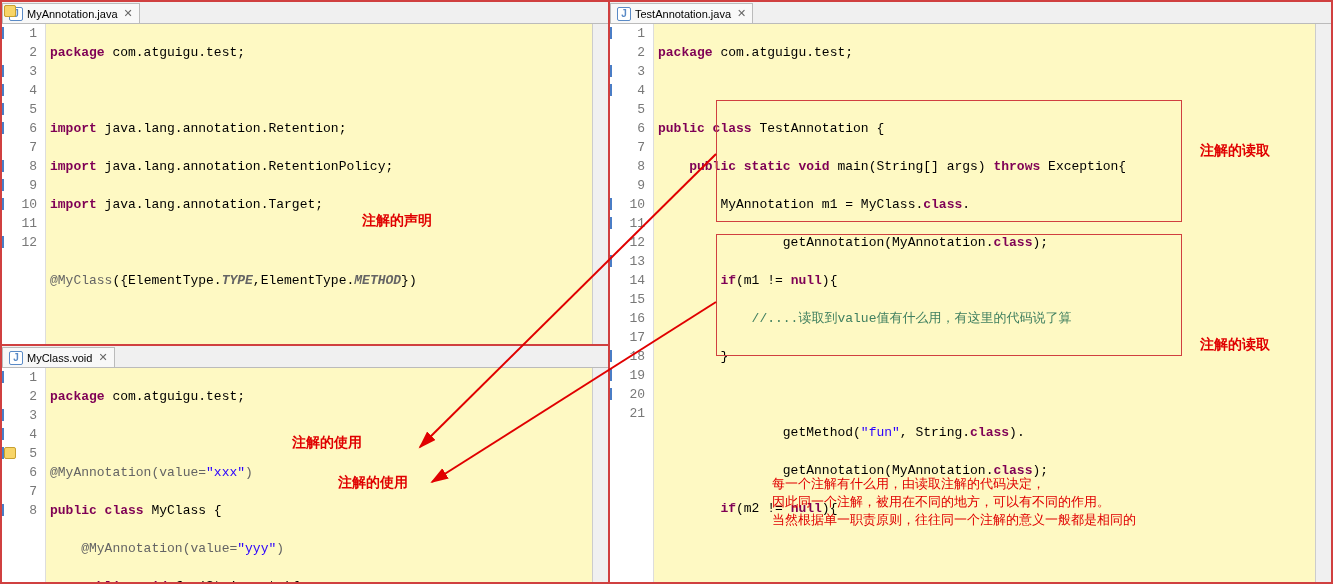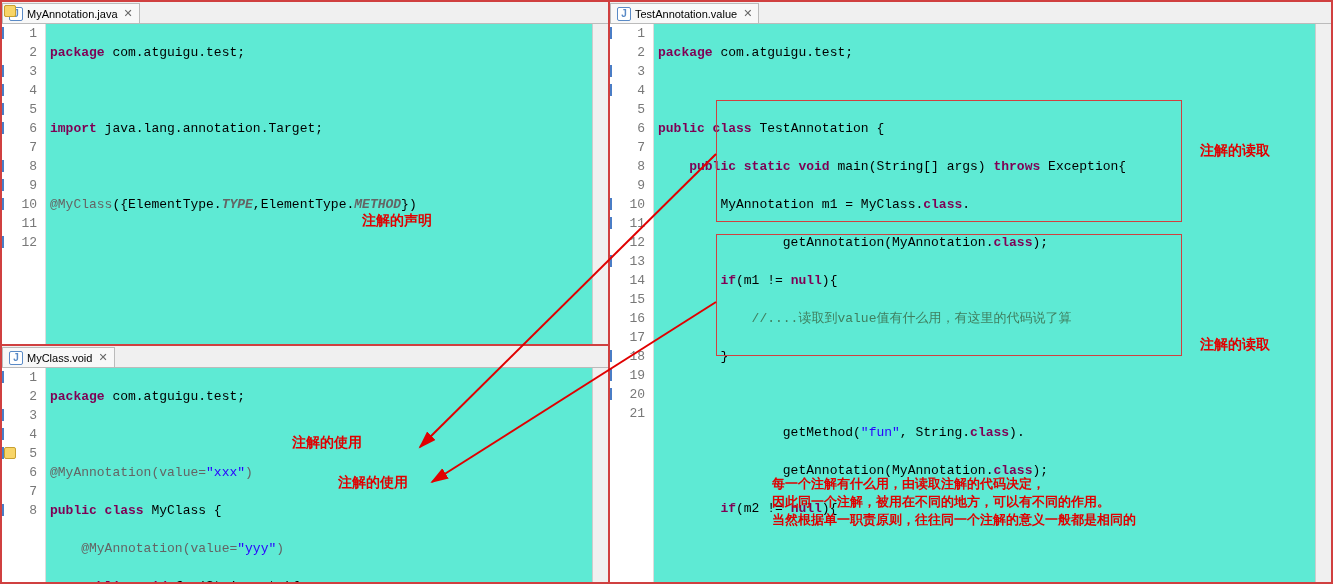--- a/index.html
+++ b/index.html
@@ -14,32 +14,32 @@
 .tabbar{display:flex;background:#f0f0f0;border-bottom:1px solid #bbb;height:22px;align-items:flex-end}
 .tab{display:flex;align-items:center;background:#f8f8f8;border:1px solid #bbb;border-bottom:none;padding:2px 6px;font-family:"Segoe UI",Tahoma,sans-serif;font-size:11px;height:20px;gap:4px;cursor:pointer}
 .jicon{width:14px;height:14px;display:inline-flex;align-items:center;justify-content:center;font-size:10px;font-weight:bold;color:#5a8ac6;background:#fff;border:1px solid #5a8ac6;border-radius:2px;line-height:1}
 .close-x{font-family:sans-serif;font-size:11px;color:#666;margin-left:2px}
 .code-area{display:flex;flex:1;overflow:hidden;background:#fff}
 .gutter{width:44px;background:#fff;text-align:right;padding-right:8px;color:#787878;font-size:13px;line-height:19px;user-select:none;border-right:1px solid #ddd}
 .gutter .ln{height:19px}
 .gutter .mark{position:relative}
 .gutter .mark::before{content:"";position:absolute;left:-2px;top:3px;width:4px;height:12px;background:#4a7dc6}
 .gutter .warn::after{content:"";position:absolute;left:2px;top:3px;width:10px;height:10px;background:#f8d568;border:1px solid #c8a030;border-radius:2px}
-.code{flex:1;background:#5eead4;position:relative;line-height:19px;white-space:pre;padding-left:4px;overflow:hidden}
+.code{flex:1;background:#fef9c3;position:relative;line-height:19px;white-space:pre;padding-left:4px;overflow:hidden}
 .code .line{height:19px}
 .kw{color:#7f0055;font-weight:bold}
 .str{color:#2a00ff}
 .com{color:#3f7f5f}
 .ann{color:#646464}
 .annb{color:#646464;font-weight:bold;font-style:italic}
 .label{position:absolute;color:#e00000;font-family:"Microsoft YaHei","SimSun",sans-serif;font-size:14px;font-weight:bold;pointer-events:none;z-index:50}
 .rbox{position:absolute;border:1px solid #d04040;pointer-events:none;z-index:40}
 svg.arrows{position:absolute;top:0;left:0;width:100%;height:100%;pointer-events:none;z-index:45}
 .scrollbar-v{width:16px;background:#f0f0f0;border-left:1px solid #ccc}
-.note{position:absolute;color:#e00000;font-family:"Microsoft YaHei","SimSun",sans-serif;font-size:13px;font-weight:bold;line-height:18px;z-index:50}
+.note{position:absolute;color:#e00000;font-family:"Microsoft YaHei","SimSun",sans-serif;font-size:13px;font-weight:normal;line-height:18px;z-index:50}
 </style>
 </head>
 <body>
 
 <div class="container">
  <div class="left-col">
   <div class="editor">
    <div class="tabbar">
     <div class="tab">
      <span class="jicon">J</span>
@@ -58,20 +58,22 @@
      <div class="ln">7</div>
             <div class="ln mark">8</div>
      <div class="ln mark">9</div>
             <div class="ln mark">10</div>
      <div class="ln">11</div>
             <div class="ln mark">12</div>
     </div>
     <div class="code">
 <div class="line"><span class="kw">package</span><span> com.atguigu.test;</span></div>
 <div class="line"></div>
+<div class="line"><span class="kw">import</span><span> java.lang.annotation.Retention;</span></div>
+<div class="line"><span class="kw">import</span><span> java.lang.annotation.RetentionPolicy;</span></div>
 <div class="line"><span class="kw">import</span><span> java.lang.annotation.Target;</span></div>
 <div class="line"></div>
 <div class="line"><span class="ann">@MyClass</span><span>({ElementType.</span><span class="annb">TYPE</span><span>,ElementType.</span><span class="annb">METHOD</span><span>})</span></div>
 
 
 
 
     </div>
     <div class="scrollbar-v"></div>
    </div>
@@ -109,21 +111,21 @@
     <div class="scrollbar-v"></div>
    </div>
   </div>
  </div>
 
  <div class="right-col">
   <div class="editor">
    <div class="tabbar">
     <div class="tab">
      <span class="jicon">J</span>
-     <span>TestAnnotation.value</span>
+     <span>TestAnnotation.java</span>
      <span class="close-x">✕</span>
     </div>
    </div>
    <div class="code-area">
     <div class="gutter">
      <div class="ln mark">1</div>
             <div class="ln">2</div>
      <div class="ln mark">3</div>
             <div class="ln mark">4</div>
      <div class="ln">5</div>

